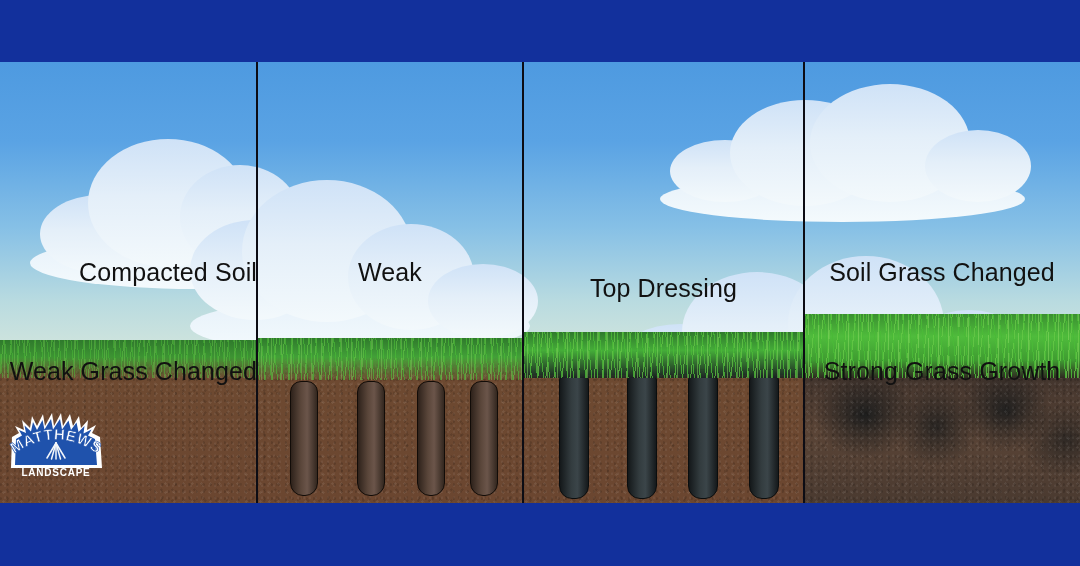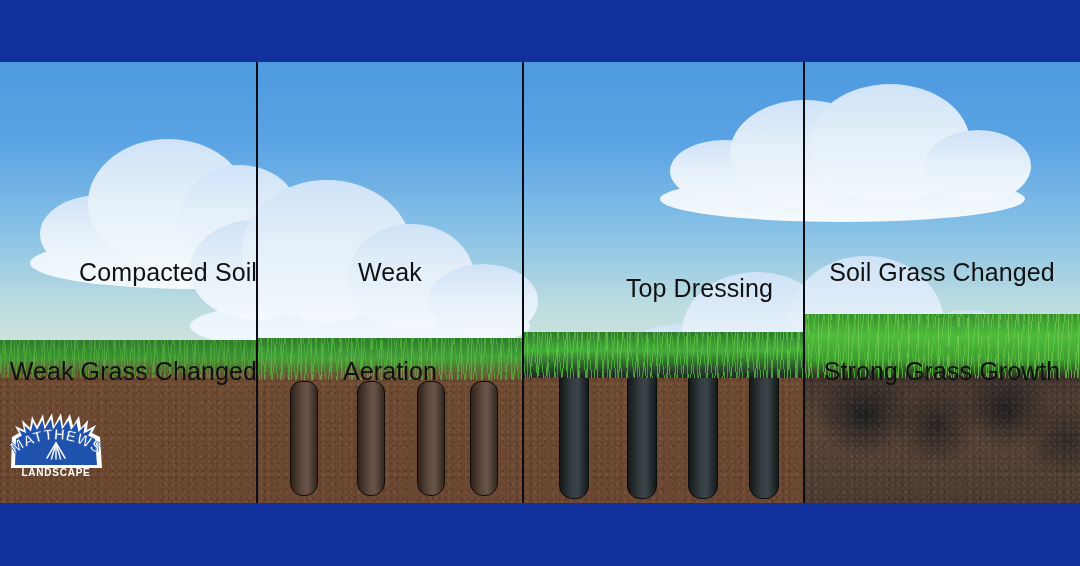--- a/index.html
+++ b/index.html
@@ -164,24 +164,23 @@
   <div class="divider" style="left:522px;"></div>
   <div class="divider" style="left:803px;"></div>
 
   <div class="caption" style="left:0px;top:190px;width:257px;text-align:right;">
     <div>Compacted Soil</div>
     <div>Weak Grass Changed</div>
   </div>
 
   <div class="caption" style="left:257px;top:190px;width:266px;">
     <div>Weak</div>
-    <div>Aeration</div>
-  </div>
-
-  <div class="caption" style="left:523px;top:206px;width:281px;padding-left:36px;">
+  </div>
+
+  <div class="caption" style="left:523px;top:206px;width:281px;">
     <div>Top Dressing</div>
   </div>
 
   <div class="caption" style="left:804px;top:190px;width:276px;">
     <div>Soil Grass Changed</div>
     <div>Strong Grass Growth</div>
   </div>
 
   <div id="logo">
     <svg viewBox="0 0 208 160" width="104" height="80" aria-hidden="true">

